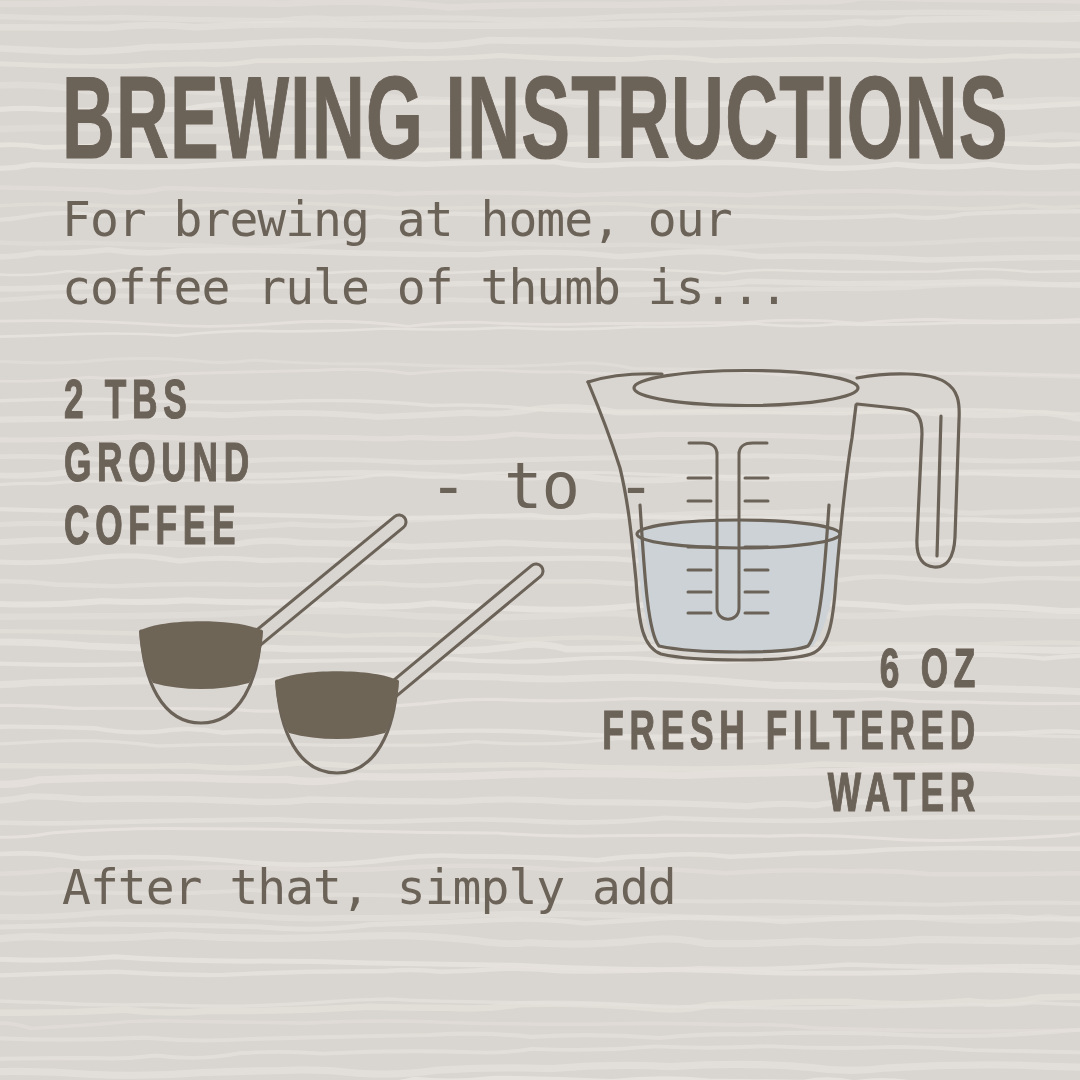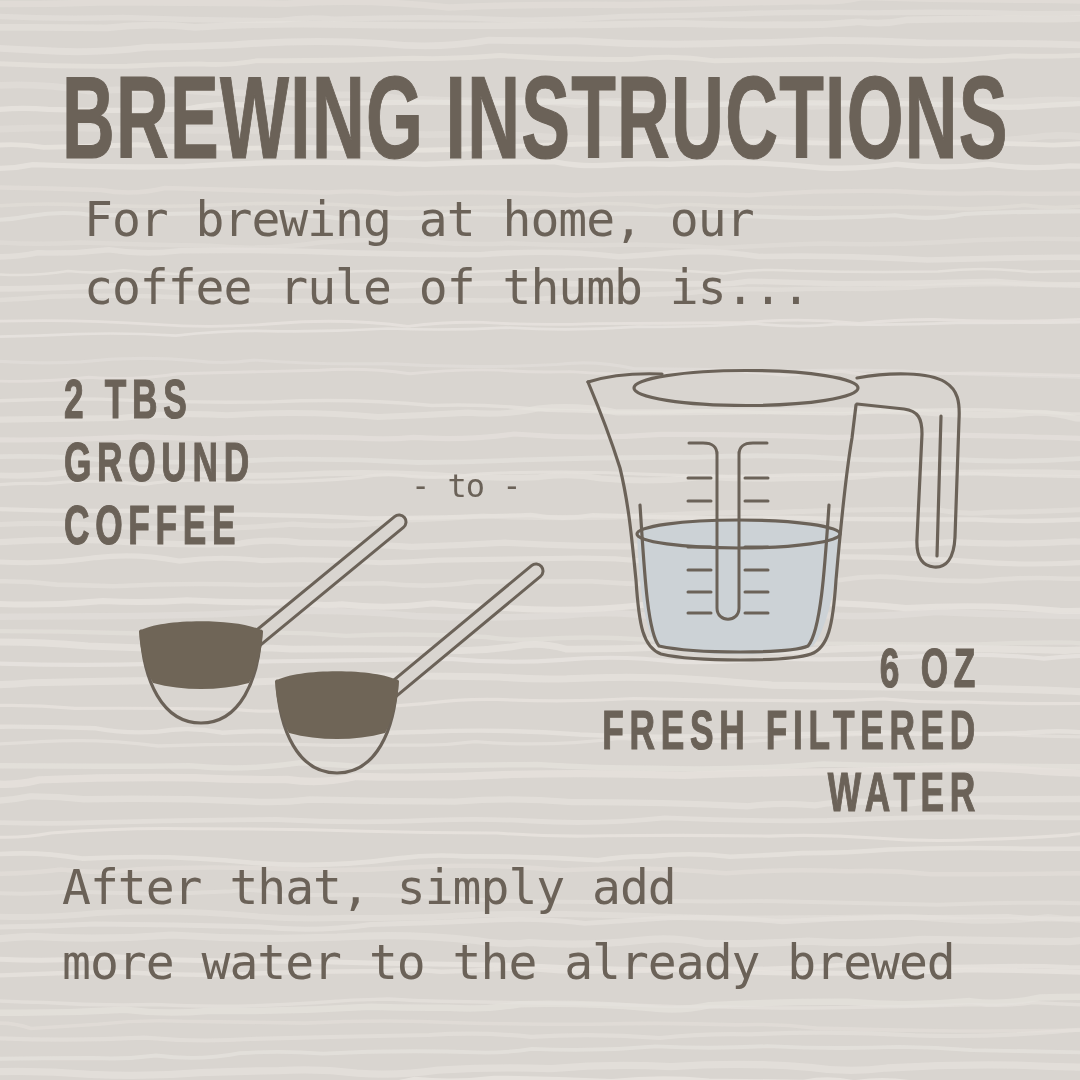--- a/index.html
+++ b/index.html
@@ -26,23 +26,23 @@
     -webkit-text-stroke:1.2px currentColor;
   }
   .mono{
     position:absolute;
     font-family:"DejaVu Sans Mono","Liberation Mono",monospace;
     color:var(--ink);
     white-space:nowrap;
     letter-spacing:-1px;
   }
   h1.title{margin:0;left:62px;top:60px;font-size:116px;letter-spacing:2px;line-height:1;}
-  .subtitle{left:62px;top:185px;font-size:48px;line-height:68px;margin-left:22px;}
+  .subtitle{left:62px;top:185px;font-size:48px;line-height:68px;}
   .label-left{left:64px;top:367px;font-size:56px;line-height:63px;letter-spacing:9px;}
-  .to-sep{left:411px;top:462px;font-size:32px;line-height:48px;text-align:center;}
+  .to-sep{left:429px;top:462px;font-size:64px;line-height:48px;text-align:center;}
   .label-right{
     right:99px;top:637px;font-size:56px;line-height:62px;letter-spacing:9px;
     text-align:right;transform-origin:right top;
   }
   .footer{left:62px;top:850px;font-size:48px;line-height:75px;}
 
   .ln{stroke:var(--ink);stroke-width:3.2;fill:none;stroke-linecap:round;}
   .ln2{stroke:var(--ink);stroke-width:3;fill:none;stroke-linecap:round;}
   .mound{fill:var(--coffee-grounds);stroke:none;}
   .waterfill{fill:var(--water);stroke:none;}
@@ -202,16 +202,15 @@
   </svg>
 
   <div class="condensed label-right">
     <div>6 OZ</div>
     <div>FRESH FILTERED</div>
     <div>WATER</div>
   </div>
 
   <div class="mono footer">
     <div>After that, simply add</div>
-    <div>more water to the already brewed</div>
   </div>
 
 </div>
 
 </body></html>

